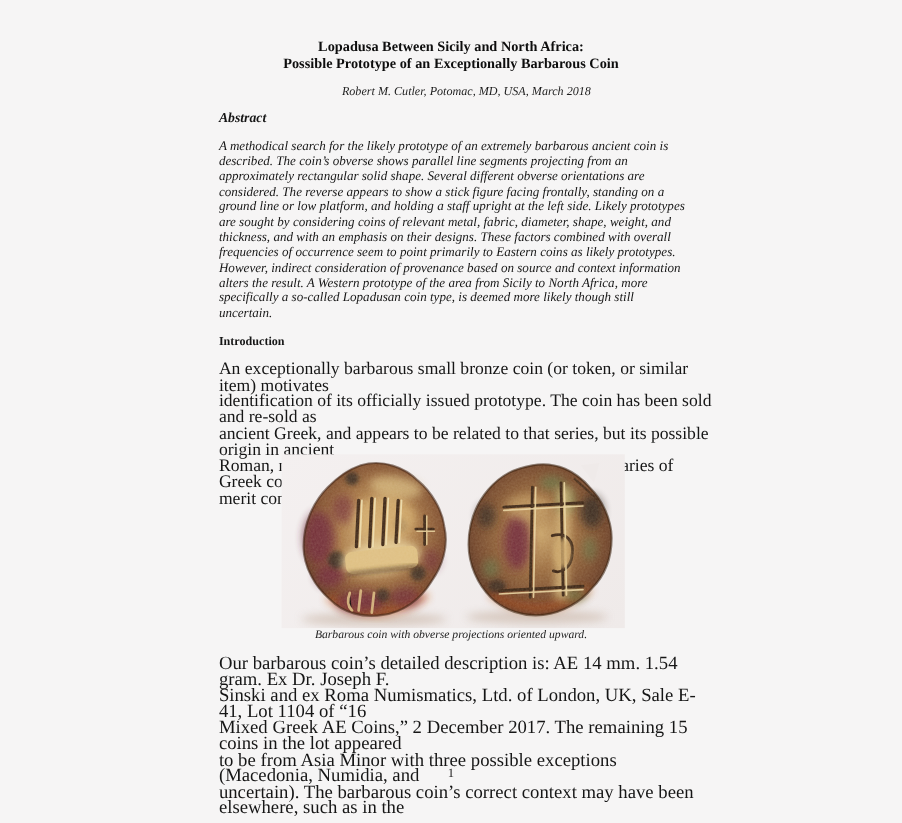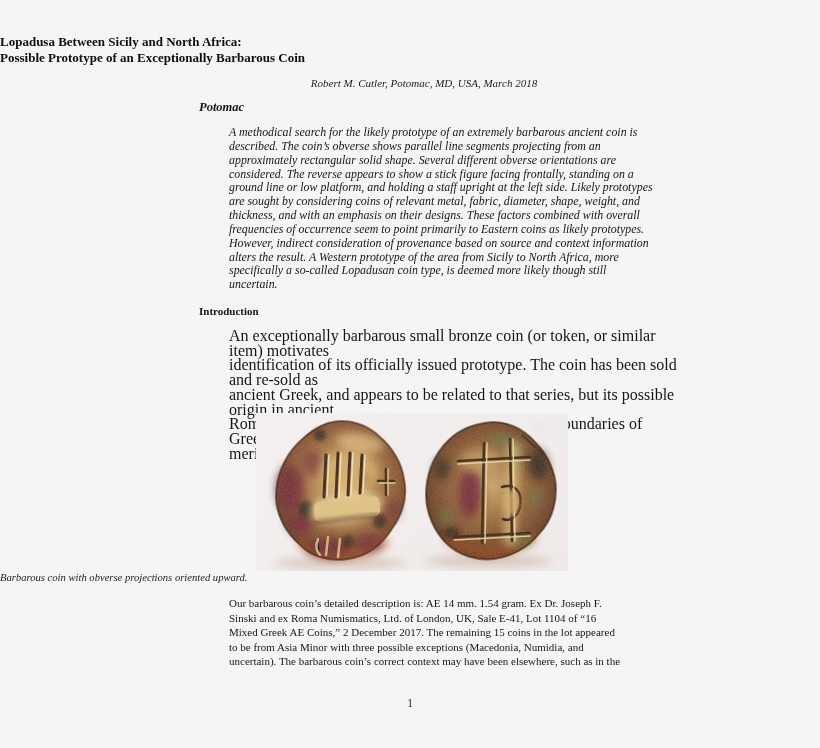--- a/index.html
+++ b/index.html
@@ -5,24 +5,24 @@
   html,body{margin:0;padding:0;}
   body{
     width:820px;height:748px;overflow:hidden;
     background:#f6f5f5;
     font-family:"Liberation Serif", serif;
   }
   .page{
     position:relative;width:820px;height:748px;
     color:#161616;
   }
-  .pre{white-space:pre-line;margin-left:30px;}
+  .pre{white-space:pre-line;}
   .paper-title{
     position:absolute;top:34px;left:0;width:820px;
-    margin:0;text-align:left;
+    margin:0;text-align:center;
     font-size:13px;font-weight:bold;line-height:15.5px;
     color:#0e0e0e;
   }
   .byline{
     position:absolute;top:77px;left:14px;width:820px;
     text-align:center;font-style:italic;font-size:11px;color:#1d1d1d;
   }
   .abstract-heading{
     position:absolute;top:100px;left:199px;
     font-weight:bold;font-style:italic;font-size:12.5px;
@@ -40,42 +40,42 @@
     font-size:16px;line-height:14.7px;
   }
   .coin-figure{
     position:absolute;top:413px;left:256px;width:312px;height:158px;
     margin:0;padding:0;
     background:linear-gradient(135deg,#f4f0f0 0%,#efeae9 100%);
   }
   .coin-figure svg{display:block;}
   .figure-caption{
     position:absolute;top:572px;left:0;width:820px;
-    font-style:italic;font-size:10.6px;color:#222;
+    text-align:center;font-style:italic;font-size:10.6px;color:#222;
   }
   .body-text{
     position:absolute;top:596px;left:199px;width:448px;
-    font-size:11px;line-height:14.6px;
+    font-size:17px;line-height:14.6px;
   }
   .page-number{
     position:absolute;top:697px;left:0;width:820px;
     text-align:center;font-size:11.5px;color:#222;
   }
 </style>
 </head>
 <body>
 
 <div class="page">
 
   <h1 class="paper-title pre">Lopadusa Between Sicily and North Africa:
 Possible Prototype of an Exceptionally Barbarous Coin</h1>
 
   <div class="byline">Robert M. Cutler, Potomac, MD, USA, March 2018</div>
 
-  <div class="abstract-heading">Potomac</div>
+  <div class="abstract-heading">Abstract</div>
   <div class="abstract-text pre">A methodical search for the likely prototype of an extremely barbarous ancient coin is
 described. The coin’s obverse shows parallel line segments projecting from an
 approximately rectangular solid shape. Several different obverse orientations are
 considered. The reverse appears to show a stick figure facing frontally, standing on a
 ground line or low platform, and holding a staff upright at the left side. Likely prototypes
 are sought by considering coins of relevant metal, fabric, diameter, shape, weight, and
 thickness, and with an emphasis on their designs. These factors combined with overall
 frequencies of occurrence seem to point primarily to Eastern coins as likely prototypes.
 However, indirect consideration of provenance based on source and context information
 alters the result. A Western prototype of the area from Sicily to North Africa, more

